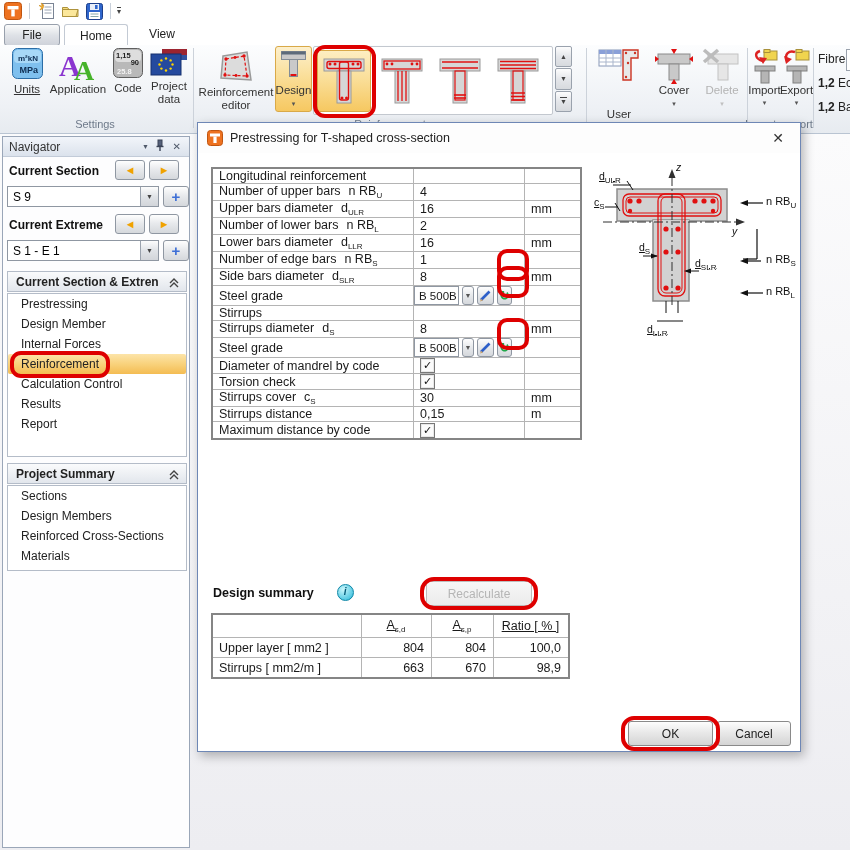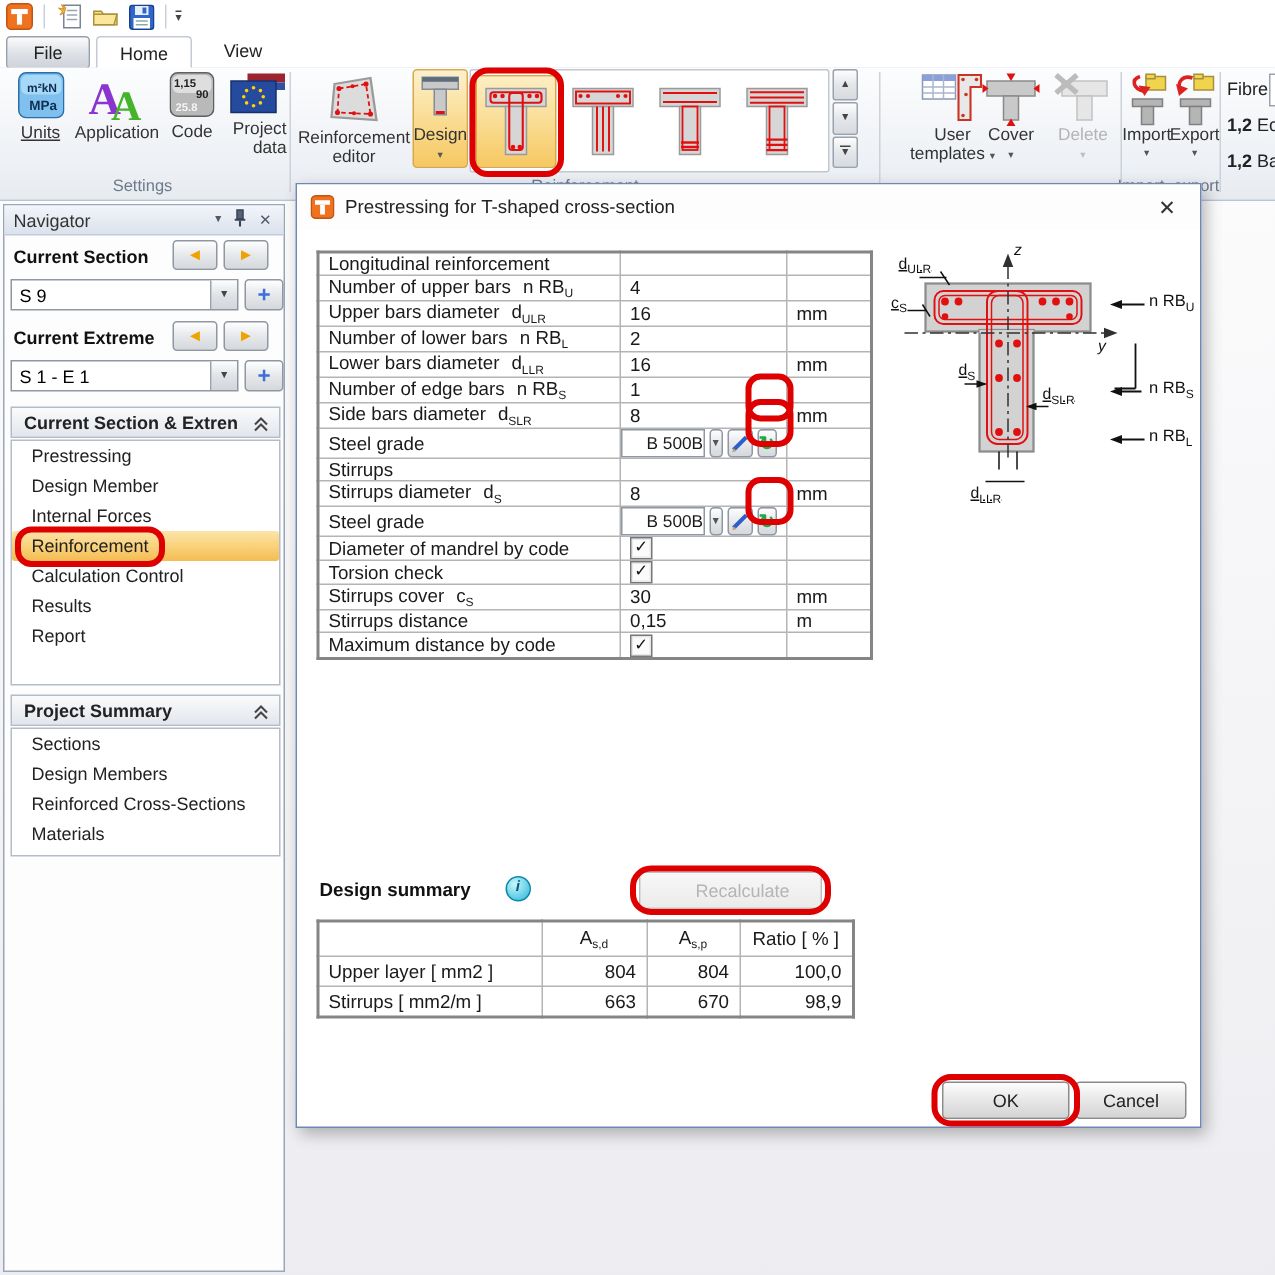--- a/index.html
+++ b/index.html
@@ -55,33 +55,33 @@
   .chev{position:absolute;right:7px;top:5px;}
   
   #dlg{left:197px;top:122px;width:604px;height:630px;background:#fff;border:1px solid #6e87b5;box-shadow:3px 4px 10px rgba(0,0,0,.28);box-sizing:border-box;z-index:50;}
   #dlgtitle{position:absolute;left:0;top:0;width:100%;height:30px;background:#fdfdfd;font-size:12.5px;color:#222;display:flex;align-items:center;padding-left:9px;box-sizing:border-box;}
   #dlgclose{position:absolute;right:13px;top:7px;font-size:14px;color:#333;width:18px;height:18px;text-align:center;}
   .tbl{border-collapse:collapse;table-layout:fixed;background:#fff;font-size:12.5px;color:#1a1a1a;}
   .tbl td{border:1px solid #b4b4b4;padding:0 6px;overflow:visible;white-space:nowrap;}
   .sym{margin-left:8px;}
   .chk{display:inline-block;width:13px;height:13px;border:1px solid #777;background:#fbfbfb;box-shadow:inset 0 0 0 1px #e8e8e8;font-size:11px;line-height:12px;text-align:center;color:#111;vertical-align:middle;}
   .steelwrap{display:flex;align-items:center;gap:3px;position:relative;left:-6px;}
-  .steelcombo{width:60px;height:19px;background:#fff;border:1px solid #8f97a2;font-size:11.5px;display:flex;align-items:center;padding-left:16px;box-sizing:border-box;}
+  .steelcombo{width:60px;height:19px;background:#fff;border:1px solid #8f97a2;font-size:11.5px;display:flex;align-items:center;padding-left:4px;box-sizing:border-box;}
   .steelbtn{width:20px;height:19px;}
   .refresh{color:#1fa84a;font-size:13px;font-weight:bold;}
   
   .ring{position:absolute;border:4px solid #de0000;border-radius:10px;z-index:100;pointer-events:none;}
   .cellring{right:-5px;top:-3px;width:24px;height:24px;}
   
   #dsum-label{position:absolute;left:15px;top:461px;font-size:12.5px;font-weight:bold;color:#111;display:flex;align-items:center;gap:23px;}
   .info{display:inline-block;width:15px;height:15px;border-radius:50%;background:radial-gradient(circle at 35% 30%,#c8f6fb,#27b7d9);border:1px solid #0b86a6;color:#055a78;font-size:10px;font-weight:bold;font-style:italic;text-align:center;line-height:14px;}
-  #recalc{position:absolute;left:228px;top:458px;width:104px;height:23px;font-size:12px;color:#b5b5b5;background:linear-gradient(#f7f7f7,#ebebeb);border:1px solid #bdbdbd;border-radius:3px;display:flex;align-items:center;justify-content:center;padding-left:16px;}
+  #recalc{position:absolute;left:228px;top:458px;width:104px;height:23px;font-size:12px;color:#b5b5b5;background:linear-gradient(#f7f7f7,#ebebeb);border:1px solid #bdbdbd;border-radius:3px;display:flex;align-items:center;justify-content:center;}
   #sumtable{position:absolute;left:13px;top:490px;width:343px;border:2px solid #858585;}
   #sumtable td{height:19px;}
-  #sumtable tr.hdr td{height:22px;text-align:center;}
+  #sumtable tr.hdr td{height:22px;text-align:center;text-decoration:underline;}
   #sumtable td.c0{width:136px;text-align:left;}
   #sumtable td.c1{width:56px;text-align:right;padding-right:7px;}
   #sumtable td.c2{width:48px;text-align:right;padding-right:7px;}
   #sumtable td.c3{width:61px;text-align:right;padding-right:7px;}
   .dlgbtn{position:absolute;height:23px;background:linear-gradient(#fdfdfd,#e9e9e9 45%,#d4d4d4);border:1px solid #8a8a8a;border-radius:3px;font-size:12px;color:#222;display:flex;align-items:center;justify-content:center;}
   
   #diagram{position:absolute;left:393px;top:36px;width:206px;height:186px;}
   .dim{position:absolute;font-size:10.5px;color:#111;white-space:nowrap;}
   .dim u{text-decoration:underline;}
   .nrb{position:absolute;font-size:11px;color:#111;white-space:nowrap;}
@@ -162,21 +162,21 @@
         <svg width="30" height="30">
             <rect x="0.5" y="0.5" width="29" height="29" rx="5" fill="#b9b9b9" stroke="#5f5f5f"></rect>
             <rect x="2" y="2" width="26" height="12" rx="4" fill="#dedede"></rect>
             <text x="3" y="10" font-size="7.5" font-weight="bold" fill="#222">1,15</text>
             <text x="26" y="17" font-size="7.5" font-weight="bold" text-anchor="end" fill="#222">90</text>
             <text x="4" y="26" font-size="7.5" font-weight="bold" fill="#f4f4f4">25.8</text>
           </svg>
       </span>
       <span style="margin-top:4px;">Code</span>
     </div>
-    <div class="rbtn" style="left:147px;top:3px;width:44px;align-items:flex-end;">
+    <div class="rbtn" style="left:147px;top:3px;width:44px;">
       <span class="ic">
         <svg width="38" height="32">
             <rect x="12" y="1" width="25" height="6" fill="#9c2430"></rect>
             <rect x="12" y="7" width="25" height="5" fill="#31519e"></rect>
             <rect x="1" y="6" width="30" height="21" fill="#254a9e" stroke="#16306e"></rect>
             <g fill="#ffd500">
               <circle cx="16" cy="10.5" r="1.2"></circle>
               <circle cx="20.6" cy="12.4" r="1.2"></circle>
               <circle cx="22.5" cy="16.5" r="1.2"></circle>
               <circle cx="20.6" cy="20.6" r="1.2"></circle>
@@ -286,21 +286,21 @@
     <div class="gscroll">
       <div class="sbtn">▲</div>
       <div class="sbtn">▼</div>
       <div class="sbtn">
           <span class="morebar">▼</span>
         </div>
     </div>
     <div class="grouplabel" style="left:300px;width:180px;">Reinforcement</div>
     <div class="gsep" style="left:586px;"></div>
 
-    <div class="rbtn" style="left:605px;top:3px;width:60px;">
+    <div class="rbtn" style="left:589px;top:3px;width:60px;gap:24px;">
       <span class="ic">
         <svg width="42" height="36">
             <rect x="1" y="2" width="22" height="16" fill="#fff" stroke="#8898b8"></rect>
             <rect x="1" y="2" width="22" height="4" fill="#8aa0d8"></rect>
             <line x1="8" y1="2" x2="8" y2="18" stroke="#aab6cc"></line>
             <line x1="15" y1="2" x2="15" y2="18" stroke="#aab6cc"></line>
             <line x1="1" y1="10" x2="23" y2="10" stroke="#aab6cc"></line>
             <line x1="1" y1="14" x2="23" y2="14" stroke="#aab6cc"></line>
             <polygon points="25,2 40,2 40,10 33,10 33,32 25,32" fill="#e8e8e8" stroke="#cc3322" stroke-width="1.4"></polygon>
             <g fill="#cc3322">

